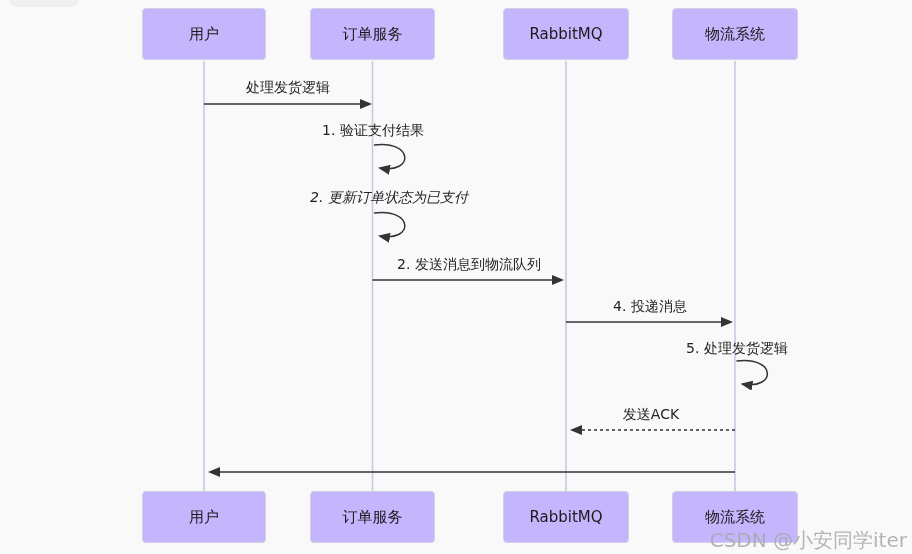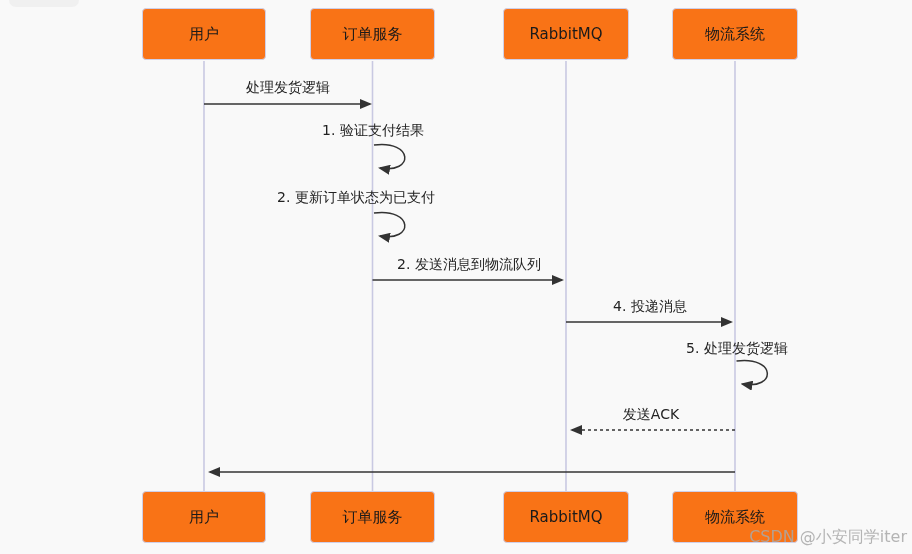--- a/index.html
+++ b/index.html
@@ -12,21 +12,21 @@
     font-family: "DejaVu Sans", "Liberation Sans", sans-serif;
   }
   .svg-layer {
     position: absolute;
     left: 0; top: 0;
     width: 912px; height: 554px;
   }
   .actor-box {
     position: absolute;
     height: 52px;
-    background: #f97316;
+    background: #c4b5fd;
     border: 1px solid #cfcfe8;
     border-radius: 4px;
     display: flex;
     align-items: center;
     justify-content: center;
     font-size: 15px;
     color: #1a1a1a;
     box-sizing: border-box;
   }
   .msg-label {
@@ -34,21 +34,21 @@
     transform: translateX(-50%);
     white-space: nowrap;
     font-size: 14px;
     color: #222222;
     line-height: 17px;
   }
   .watermark {
     position: absolute;
     right: 5px;
     top: 527px;
-    font-size: 16px;
+    font-size: 20px;
     color: rgba(168,168,168,0.85);
     white-space: nowrap;
   }
   .corner-artifact {
     position: absolute;
     left: 9px;
     top: -8px;
     width: 70px;
     height: 15px;
     background: #f0f0f0;
@@ -112,21 +112,21 @@
   </div>
   <div class="actor-box" style="left:503px; top:491px; width:126px;">
     <span>RabbitMQ</span>
   </div>
   <div class="actor-box" style="left:672px; top:491px; width:126px;">
     <span>物流系统</span>
   </div>
 
   <div class="msg-label" style="left:288px; top:79px;">处理发货逻辑</div>
   <div class="msg-label" style="left:373px; top:122px;">1. 验证支付结果</div>
-  <div class="msg-label" style="left:356px; top:189px;">2. 更新订单状态为已支付</div>
+  <div class="msg-label" style="left:389px; top:189px;font-style:italic;">2. 更新订单状态为已支付</div>
   <div class="msg-label" style="left:469px; top:256px;">2. 发送消息到物流队列</div>
   <div class="msg-label" style="left:650px; top:298px;">4. 投递消息</div>
   <div class="msg-label" style="left:737px; top:340px;">5. 处理发货逻辑</div>
   <div class="msg-label" style="left:651px; top:406px;">发送ACK</div>
 
   <div class="watermark">CSDN @小安同学iter</div>
 
 </div>
 
 </body></html>

